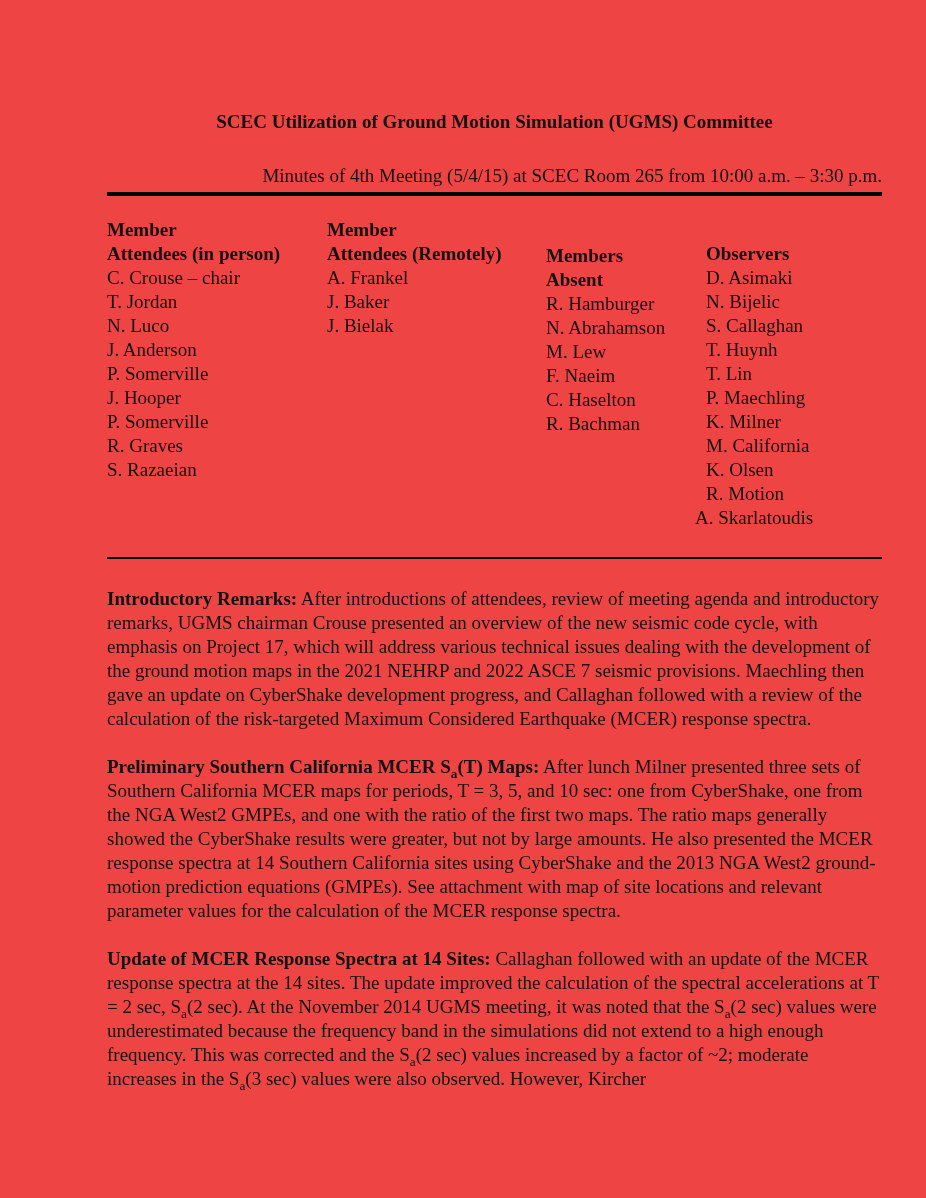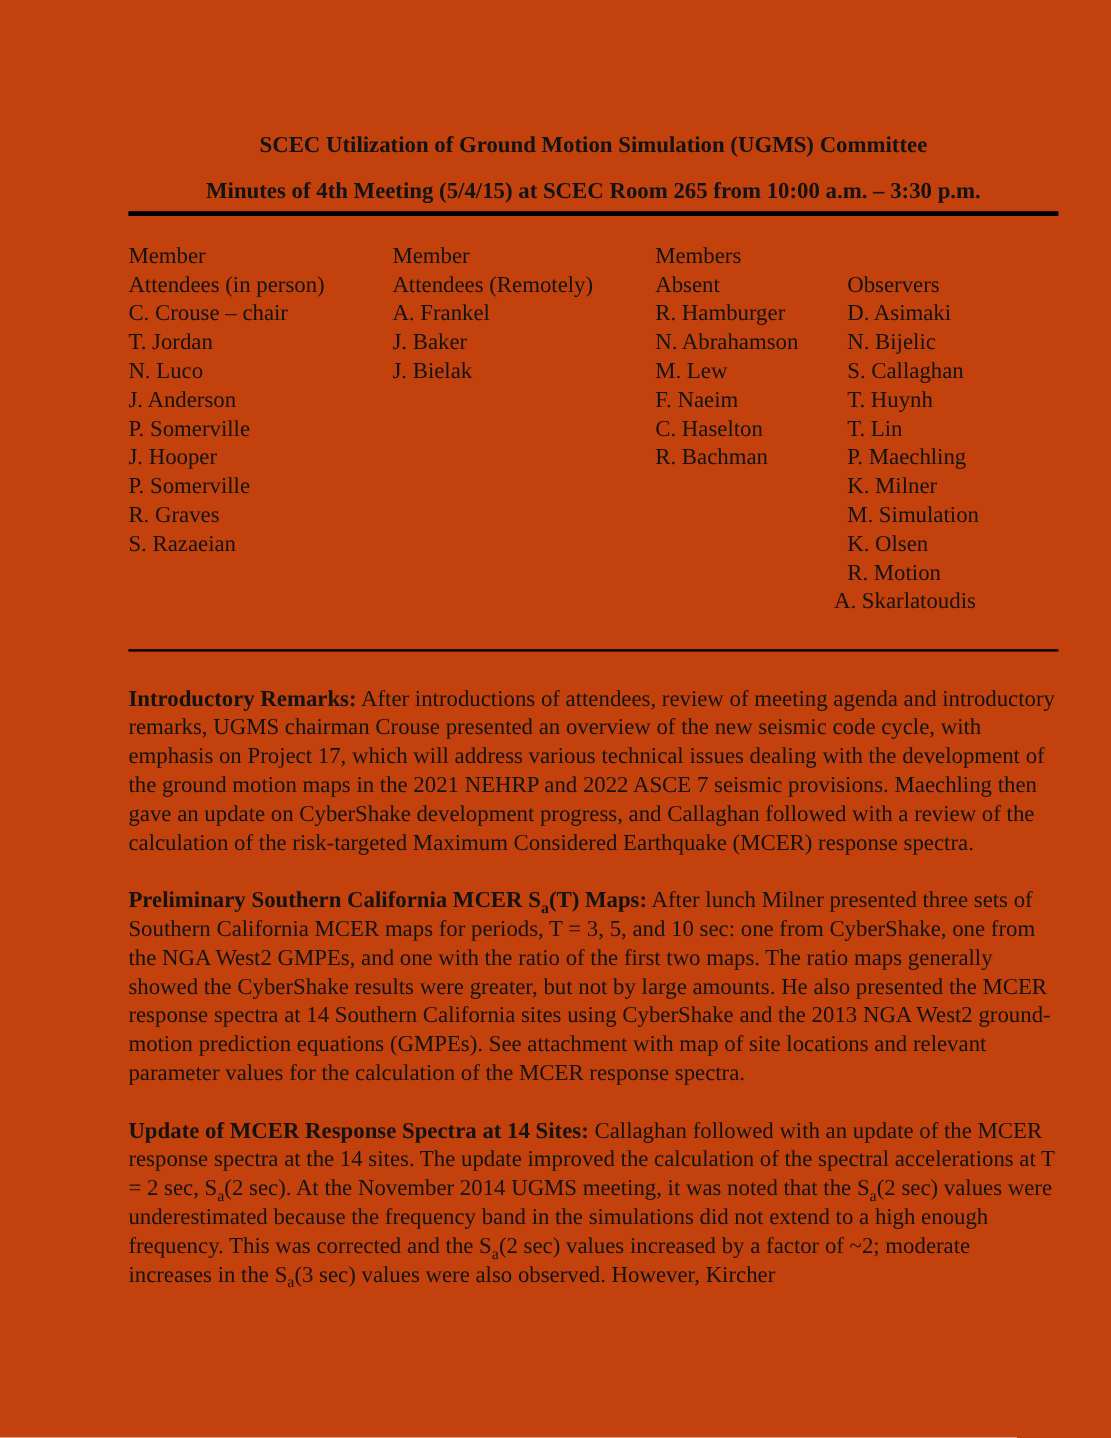--- a/index.html
+++ b/index.html
@@ -1,57 +1,57 @@
 <!DOCTYPE html>
 <html><head>
 <meta charset="utf-8">
 <style>
   html, body { margin: 0; padding: 0; background: #e8e8e8; }
   .page {
     box-sizing: border-box;
     width: 926px;
     height: 1198px;
     margin: 0 auto;
-    background: #c2410c;
+    background: #ef4444;
     font-family: "Liberation Serif", serif;
     font-size: 19px;
     line-height: 24px;
     color: #131313;
     padding: 110px 44px 0 107px;
     overflow: hidden;
   }
   .doc-title {
     text-align: center;
     font-weight: bold;
   }
   .doc-subtitle {
-    text-align: center;
-    font-weight: bold;
-    margin-top: 14px;
+    text-align: right;
+    font-weight: normal;
+    margin-top: 30px;
   }
   .rule-thick {
     border: none;
     border-top: 4px solid #000;
     margin: 4px 0 0 0;
   }
   .rule-thin {
     border: none;
     border-top: 2px solid #000;
     margin: 27px 0 0 0;
   }
   .attendance {
     display: flex;
     margin-top: 22px;
   }
   .att-col-1 { width: 220px; }
   .att-col-2 { width: 219px; }
-  .att-col-3 { width: 160px; }
+  .att-col-3 { width: 160px; margin-top: 26px; }
   .att-col-4 { flex: 1; }
   .att-hdr {
-    font-weight: normal;
+    font-weight: bold;
     min-height: 24px;
     white-space: nowrap;
   }
   .att-name {
     min-height: 24px;
     white-space: nowrap;
   }
   .att-col-4 .att-name:last-child { margin-left: -11px; }
   .section { margin-top: 24px; }
   .section.first { margin-top: 28px; }
@@ -110,21 +110,21 @@
       <div class="att-hdr"></div>
       <div class="att-hdr">Observers</div>
       <div>
           <div class="att-name">D. Asimaki</div>
           <div class="att-name">N. Bijelic</div>
           <div class="att-name">S. Callaghan</div>
           <div class="att-name">T. Huynh</div>
           <div class="att-name">T. Lin</div>
           <div class="att-name">P. Maechling</div>
           <div class="att-name">K. Milner</div>
-          <div class="att-name">M. Simulation</div>
+          <div class="att-name">M. California</div>
           <div class="att-name">K. Olsen</div>
           <div class="att-name">R. Motion</div>
           <div class="att-name">A. Skarlatoudis</div>
         </div>
     </div>
   </div>
 
   <hr class="rule-thin">
 
   <div class="section first">

